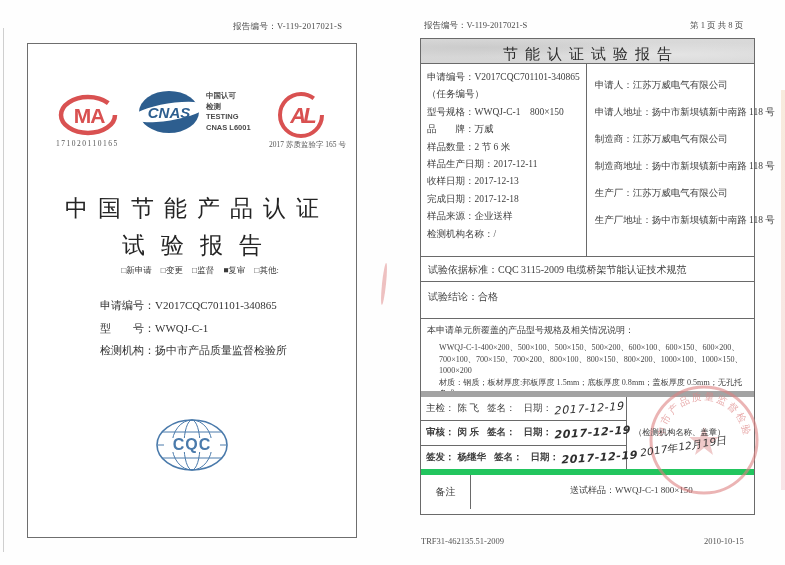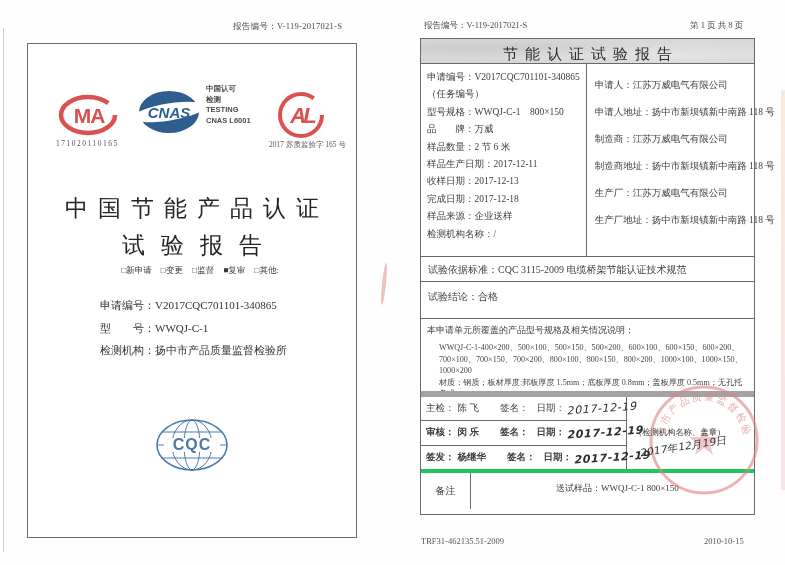--- a/index.html
+++ b/index.html
@@ -14,21 +14,21 @@
   .right-fringe { position:absolute; left:781px; top:90px; width:4px; height:400px;
                   background:linear-gradient(rgba(235,200,160,.35),rgba(235,170,180,.3)); }
 
   
   .lp-report-no { position:absolute; left:233px; top:21px; font-size:8.5px; color:#4a4a4a; letter-spacing:.3px; }
   .lp-frame { position:absolute; left:27px; top:43px; width:330px; height:495px; border:1px solid #6e6e6e; background:#fff; }
   .lp-frame > * { position:absolute; }
   .logo-cma { left:30px; top:50px; }
   .cma-num { left:28px; top:95px; font-size:7.5px; letter-spacing:1.5px; color:#555; }
   .logo-cnas { left:110px; top:44px; }
-  .cnas-cap { left:178px; top:40px; font-family:"Liberation Sans","DejaVu Sans",sans-serif;
+  .cnas-cap { left:178px; top:47px; font-family:"Liberation Sans","DejaVu Sans",sans-serif;
               font-size:7.5px; font-weight:bold; color:#4b4b4b; line-height:10.5px; }
   .logo-cal { left:246px; top:47px; }
   .cal-cap { left:241px; top:96px; font-size:7.5px; color:#555; }
   .lp-title1 { left:0; top:149px; width:100%; text-align:center; font-size:23px; letter-spacing:10px;
                color:#242424; font-weight:500; text-indent:10px; }
   .lp-title2 { left:0; top:186px; width:100%; text-align:center; font-size:23px; letter-spacing:16px;
                color:#242424; font-weight:500; text-indent:16px; }
   .lp-checks { left:8px; top:221px; width:100%; display:flex; justify-content:center; gap:9px;
                font-size:8.5px; color:#3a3a3a;font-family:Liberation Serif, serif; }
   .lp-fields { left:72px; top:250px; font-size:11px; color:#333; }
@@ -52,30 +52,30 @@
   .r-info-right .ir { height:27px; line-height:27px; white-space:nowrap; }
   .r-standard { height:25px; border-top:1px solid #6a6a6a; padding:6px 7px; font-size:10px; }
   .r-conclusion { height:37px; border-top:1px solid #6a6a6a; padding:8px 7px; font-size:10px; }
   .r-coverage { height:73px; border-top:1px solid #6a6a6a; padding:5px 6px 0 6px; }
   .cov-title { font-size:9px; }
   .cov-body { margin-top:5px; padding:0 4px 0 12px; font-size:8.1px; line-height:11.5px; color:#464646; }
   .r-sign { height:78px; border-top:6px solid #a3a3a3; display:flex; }
   .sign-left { width:206px; border-right:1px solid #6a6a6a; display:flex; flex-direction:column; }
   .sign-row { flex:1; display:flex; align-items:center; padding:0 5px; gap:3px; white-space:nowrap; }
   .sign-row + .sign-row { border-top:1px solid #6a6a6a;font-weight:bold; }
-  .sign-name { margin-right:18px; }
+  .sign-name { margin-right:5px; }
   .scrawl { margin:0 1px; }
   .hand { display:inline-block; font-family:"DejaVu Sans","Liberation Sans",sans-serif;
           font-size:11px; color:#2e2e2e; transform:skewX(-14deg) rotate(-4deg); letter-spacing:.5px; }
   .stamp-cell { flex:1; position:relative; }
   .stamp-note { position:absolute; left:7px; top:30px; font-size:8.3px; color:#3a3a3a; z-index:2; }
   .stamp-date { position:absolute; left:14px; top:43px; z-index:3; transform:skewX(-12deg) rotate(-9deg);
                 font-family:"DejaVu Sans",sans-serif; font-size:10.5px; color:#333; }
   .stamp-svg { position:absolute; left:12px; top:-22px; z-index:1; opacity:.8; }
-  .r-remark { height:40px; border-top:4px solid #22c55e; display:flex; }
+  .r-remark { height:40px; border-top:6px solid #22c55e; display:flex;gap:14px; }
   .remark-label { width:50px; border-right:1px solid #6a6a6a; display:flex; align-items:center;
                   justify-content:center; font-size:10px; }
   .remark-value { flex:1; padding:9px 0 0 85px; font-size:9px; }
   .rp-footer-left { position:absolute; left:421px; top:536px; font-size:8.5px; color:#555; }
   .rp-footer-right { position:absolute; left:704px; top:536px; font-size:8.5px; color:#555; }
 </style>
 </head>
 <body>
 
 <div class="canvas">

